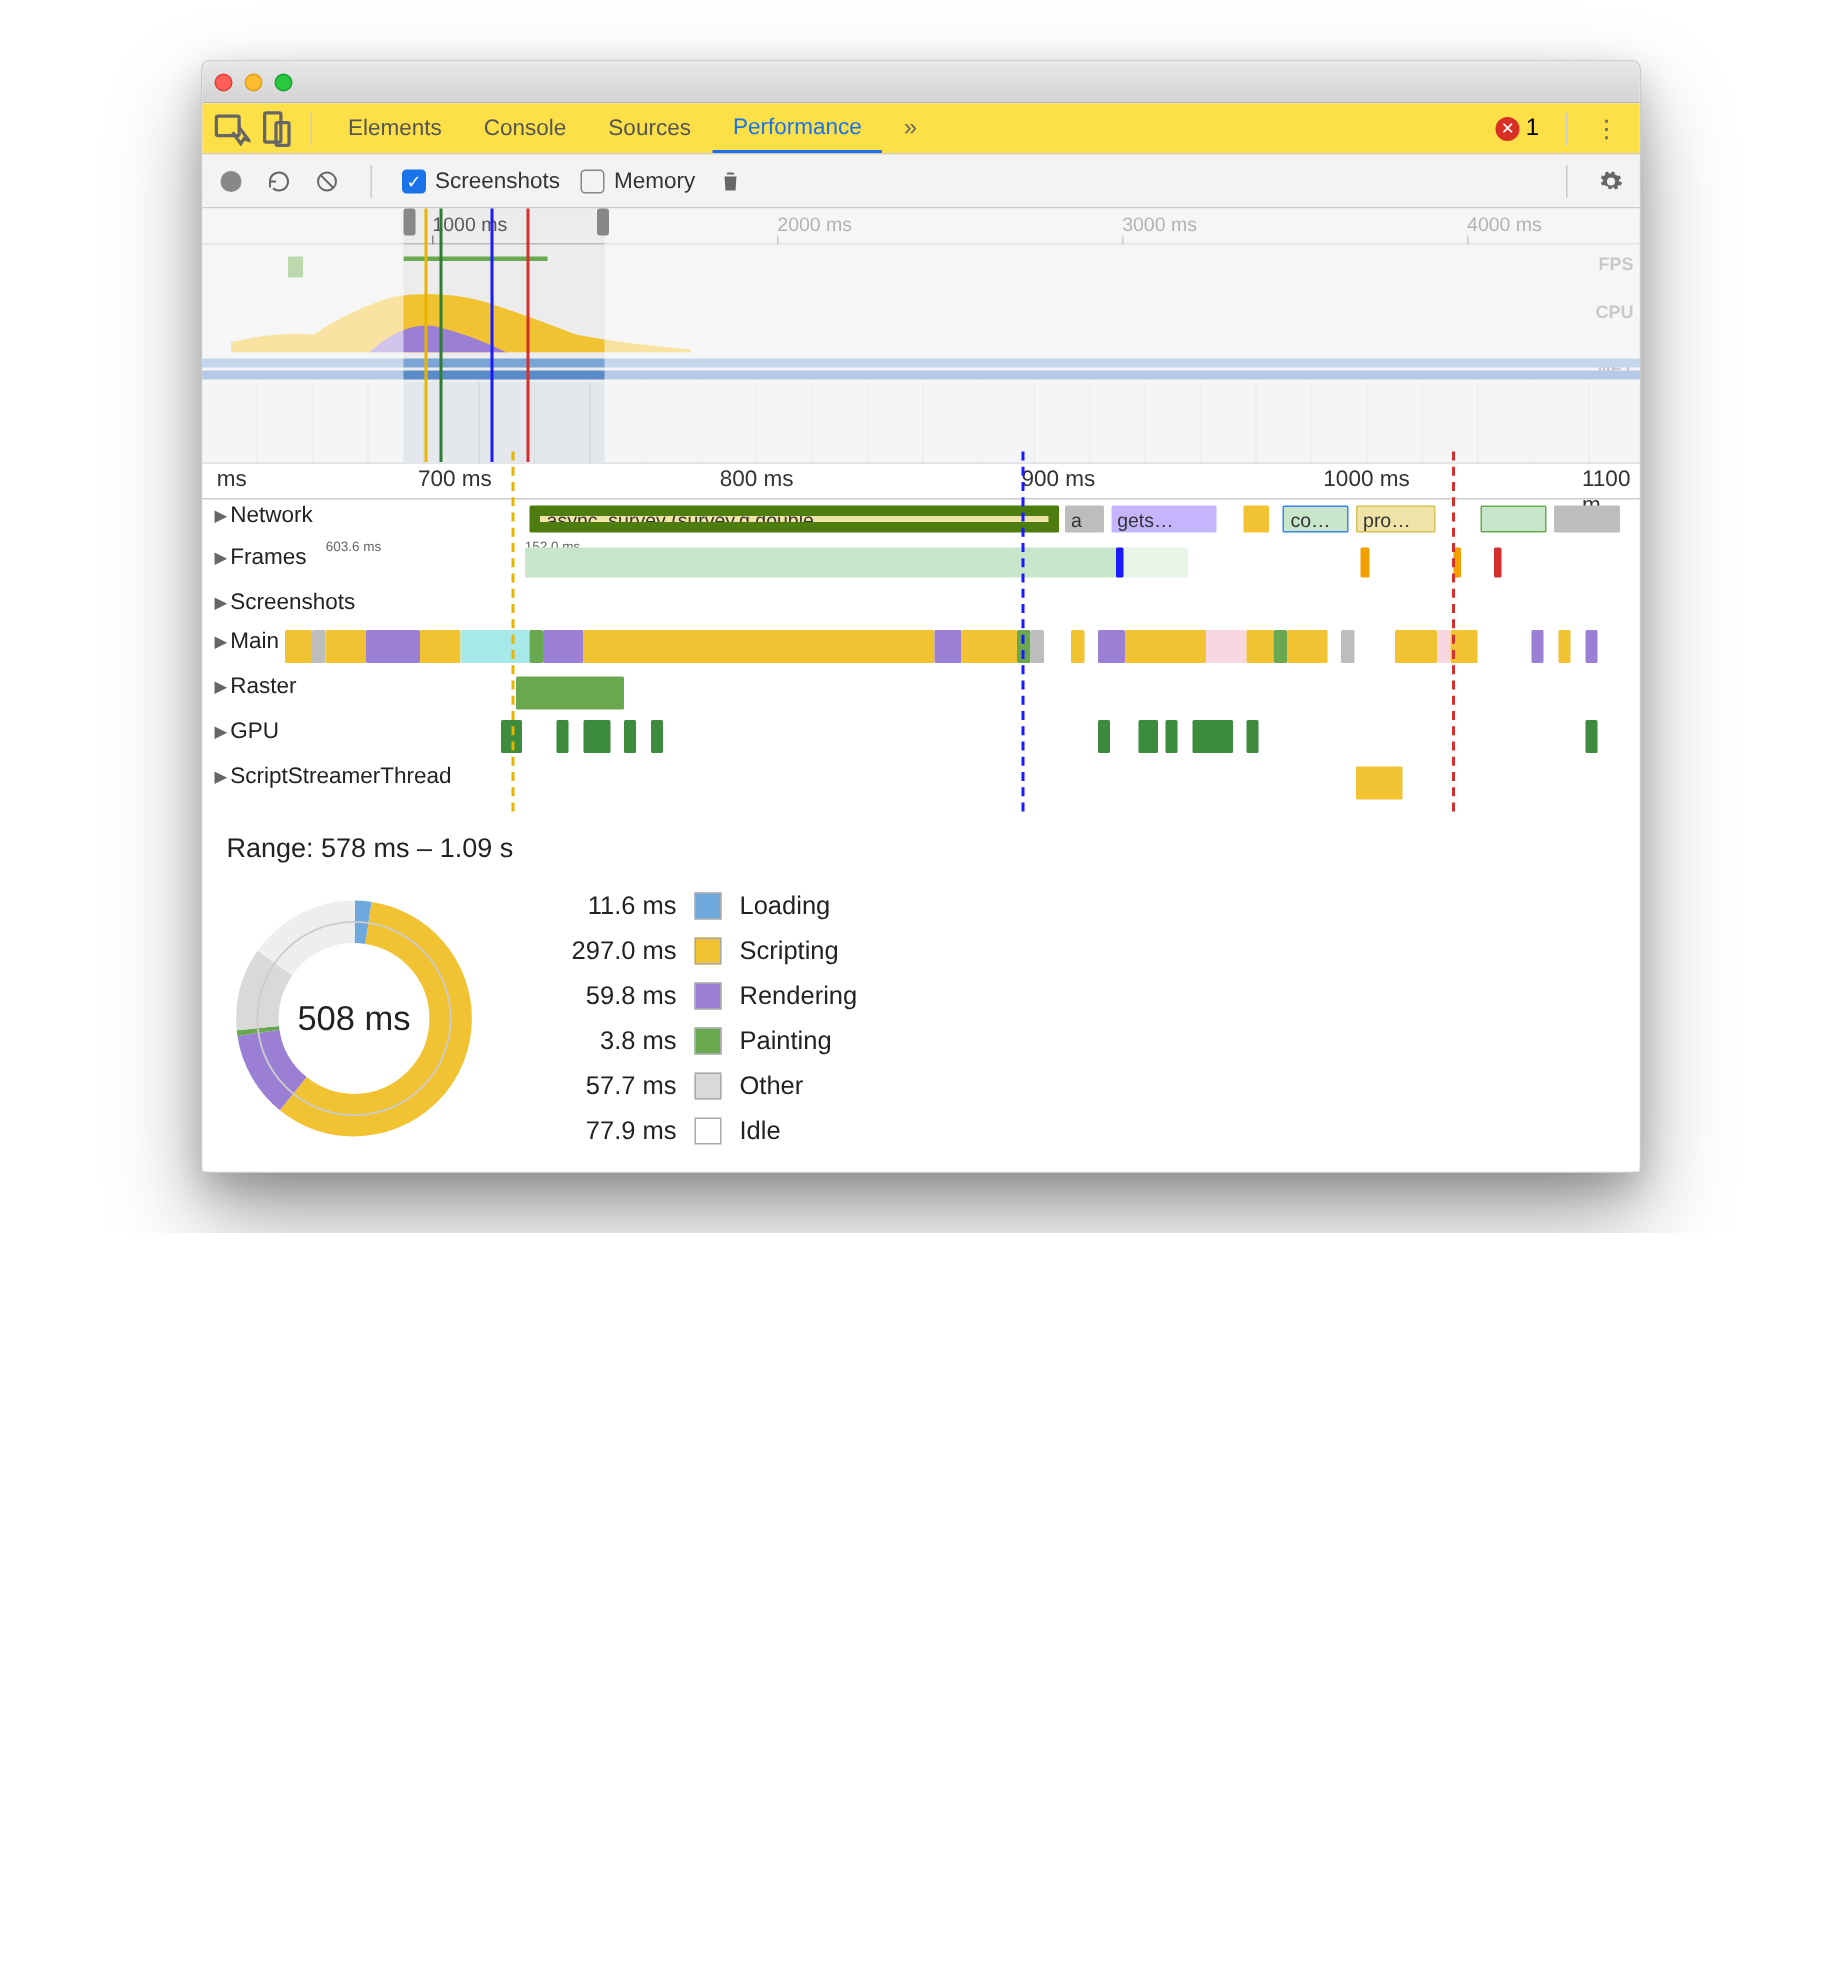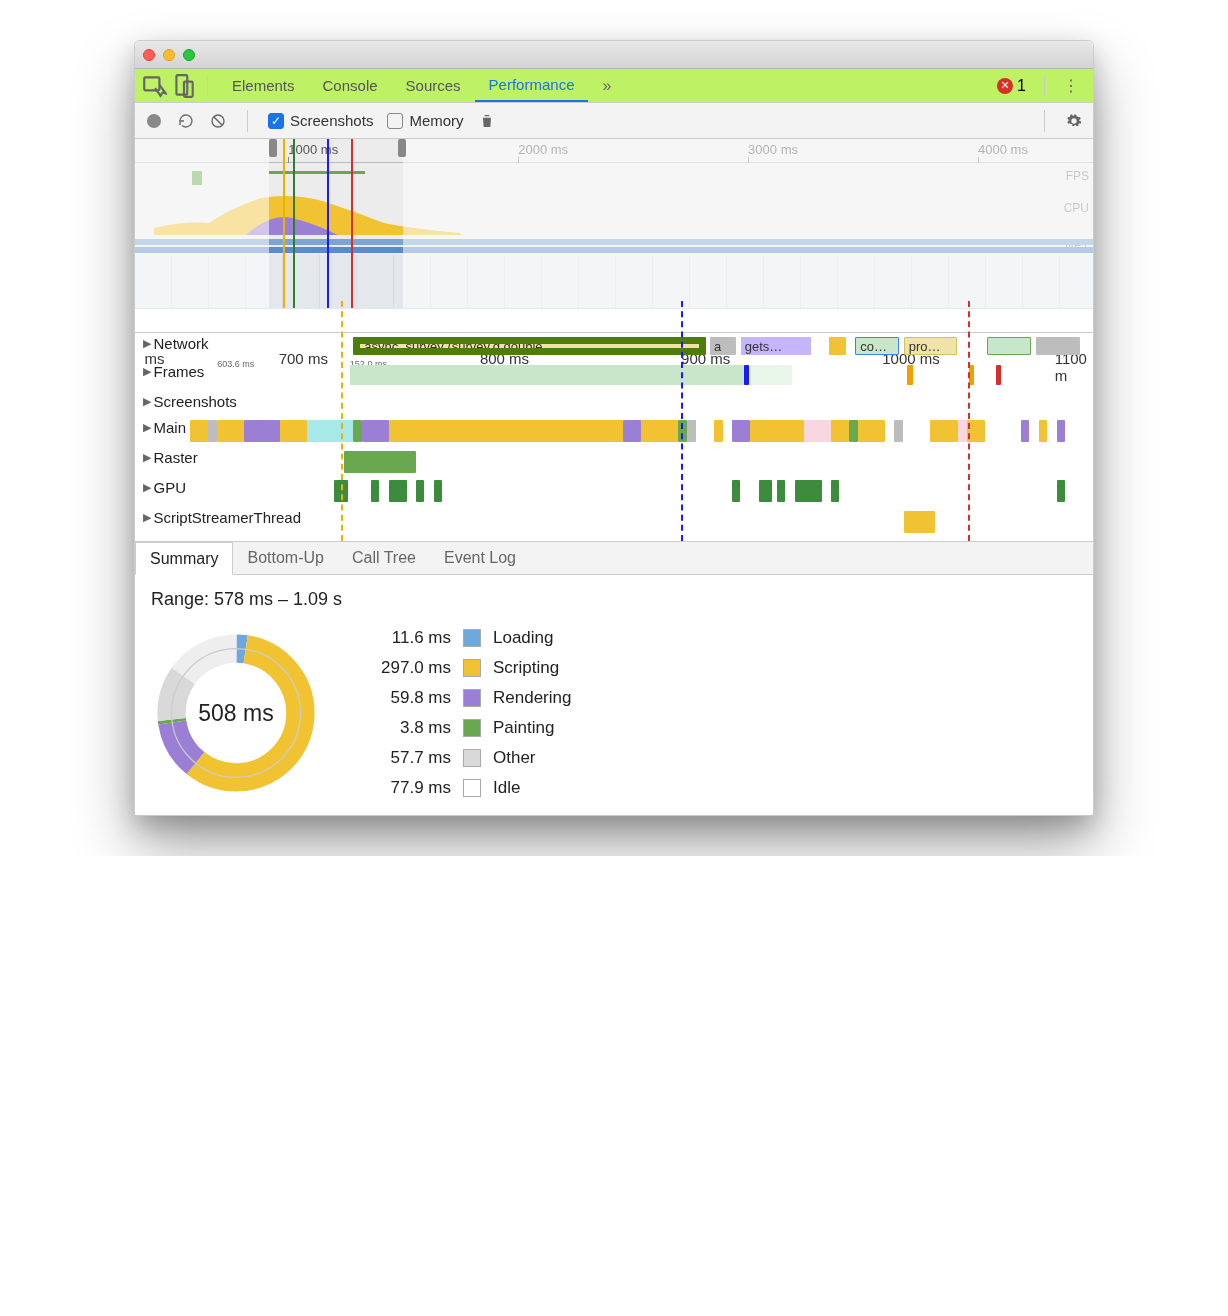--- a/index.html
+++ b/index.html
@@ -31,21 +31,21 @@
   .traffic { display:flex; gap:8px; margin-right:12px;}
   .dot { width:12px; height:12px; border-radius:50%; }
   .dot.red{background:#ff5f57;border:1px solid #e33e32;}
   .dot.yellow{background:#febc2e;border:1px solid #e09e1a;}
   .dot.green{background:#28c840;border:1px solid #1a9e2b;}
   .title { font-size:14px; color:#333; white-space:nowrap; overflow:hidden; text-overflow:ellipsis; flex:1; text-align:center;}
 
   
   .tabs-row {
     display:flex; align-items:center; height:34px;
-    border-bottom:1px solid #ccc; background:#bef264;
+    border-bottom:1px solid #ccc; background:#fde047;
     padding:0 6px; gap:4px;
   }
   .tool-icon { width:26px; height:26px; display:flex; align-items:center; justify-content:center; color:#666;}
   .divider { width:1px; height:22px; background:#ccc; margin:0 6px;}
   .tabs { display:flex; gap:0; height:100%; align-items:stretch; flex:1;}
   .tab { padding:0 14px; display:flex; align-items:center; font-size:15px; color:#555; cursor:pointer;}
   .tab.active { color:#1a73e8; border-bottom:2px solid #1a73e8;}
   .more-tabs { color:#666; padding:0 10px; display:flex; align-items:center;}
   .error-badge { display:flex; align-items:center; gap:4px; margin:0 8px;}
   .error-circle{ width:16px;height:16px;border-radius:50%; background:#d93025; color:#fff; font-size:11px; display:flex; align-items:center; justify-content:center;}
@@ -61,32 +61,32 @@
   .record-dot{width:14px;height:14px;border-radius:50%;background:#888;}
   .chk { display:flex; align-items:center; gap:6px; font-size:15px; color:#333;}
   .chkbox{width:16px;height:16px;border-radius:3px;border:1px solid #888;display:inline-flex;align-items:center;justify-content:center;}
   .chkbox.checked{background:#1a73e8;border-color:#1a73e8;color:#fff;font-size:12px;}
   .spacer{flex:1;}
 
   
   .overview { position:relative; height:170px; border-bottom:1px solid #ccc; background:#ececec; font-size:12px; color:#666;}
   .overview .ruler{height:24px; position:relative; border-bottom:1px solid #bbb;}
   .overview .tick{position:absolute; top:3px; font-size:13px; color:#555;}
-  .overview .row-label{position:absolute; right:4px; font-size:12px; color:#888; font-weight:400;}
+  .overview .row-label{position:absolute; right:4px; font-size:12px; color:#888; font-weight:700;}
   .ov-thumbs{position:absolute; top:116px; left:0; right:0; height:54px; background:repeating-linear-gradient(90deg,#e4e8ec 0,#e4e8ec 36px,#d8dce0 36px,#d8dce0 37px);}
   .ov-net-bar{position:absolute;top:100px;left:0;right:0;height:6px;background:#7aa5d6;}
   .ov-net-bar2{position:absolute;top:108px;left:0;right:0;height:6px;background:#5b8bc8;}
   .cpu-fill{position:absolute;top:54px;height:42px;}
   .selection{position:absolute;top:0;bottom:0;background:rgba(255,255,255,0.55);}
   .sel-handle{position:absolute;top:0;width:8px;height:18px;background:#888;border-radius:2px;}
 
   
   .flame { background:#fff;}
   .flame-ruler{ height:24px; border-bottom:1px solid #ccc; position:relative; font-size:15px; color:#333;}
-  .flame-ruler .ft{position:absolute; top:2px;margin-top:39px;}
+  .flame-ruler .ft{position:absolute; top:2px;}
   .lane{ display:flex; align-items:flex-start; border-bottom:0; min-height:26px; position:relative;}
   .lane-head{ width:auto; min-width:18px; padding:2px 4px 2px 8px; font-size:15px; color:#222; display:flex; align-items:center; gap:2px; white-space:nowrap;}
   .tri{ font-size:11px; color:#666;}
   .lane-body{ flex:1; position:relative; height:100%; min-height:26px;}
   .bar{ position:absolute; height:18px; top:4px; border-radius:1px; font-size:13px; color:#333; overflow:hidden; white-space:nowrap; padding:0 4px; display:flex; align-items:center;}
   .thin{height:6px; top:10px; padding:0;}
   .mainbar{height:22px;}
 
   
   .btabs{ display:flex; border-top:1px solid #ccc; border-bottom:1px solid #ccc; background:#f3f3f3; height:34px; font-size:16px;}
@@ -351,26 +351,20 @@
       </div>
     </div>
 
     <div style="position:relative;height:0">
       <div style="position:absolute;left:21.5%;top:-240px;height:240px;border-left:2px dashed #e7b400"></div>
       <div style="position:absolute;left:57%;top:-240px;height:240px;border-left:2px dashed #1a1aff"></div>
       <div style="position:absolute;left:87%;top:-240px;height:240px;border-left:2px dashed #d32f2f"></div>
     </div>
   </div>
 
-  <div class="btabs" id="btabs">
-      <div class="btab active">Summary</div>
-      <div class="btab">Bottom-Up</div>
-      <div class="btab">Call Tree</div>
-      <div class="btab">Event Log</div>
-    </div>
 
   <div class="summary">
     <div class="range">Range: 578 ms – 1.09 s</div>
     <div class="sum-body">
       <div class="donut-wrap">
         <svg id="donut" viewBox="0 0 42 42" width="170" height="170">
             <circle cx="21" cy="21" r="15.9155" fill="transparent" stroke="#6fa8dc" stroke-width="7" stroke-dasharray="2.2843639228042534 97.71563607719574" stroke-dashoffset="25"></circle>
             <circle cx="21" cy="21" r="15.9155" fill="transparent" stroke="#f1c232" stroke-width="7" stroke-dasharray="58.487593540764074 41.512406459235926" stroke-dashoffset="22.715636077195747"></circle>
             <circle cx="21" cy="21" r="15.9155" fill="transparent" stroke="#9b7fd4" stroke-width="7" stroke-dasharray="11.776289877904684 88.22371012209531" stroke-dashoffset="-35.77195746356833"></circle>
             <circle cx="21" cy="21" r="15.9155" fill="transparent" stroke="#6aa84f" stroke-width="7" stroke-dasharray="0.7483261126427726 99.25167388735723" stroke-dashoffset="-47.548247341473015"></circle>

